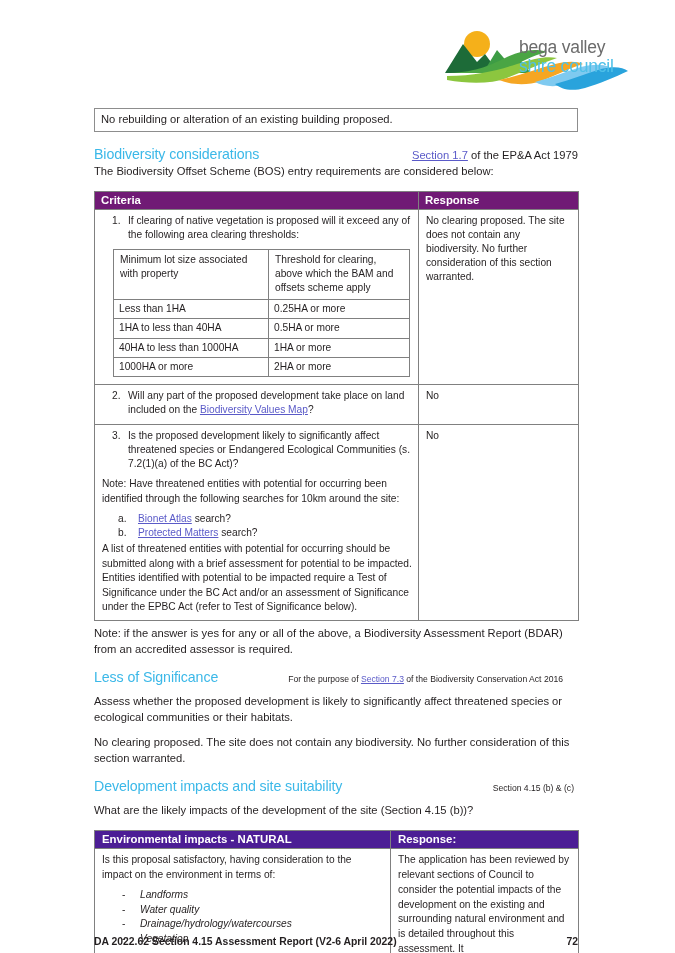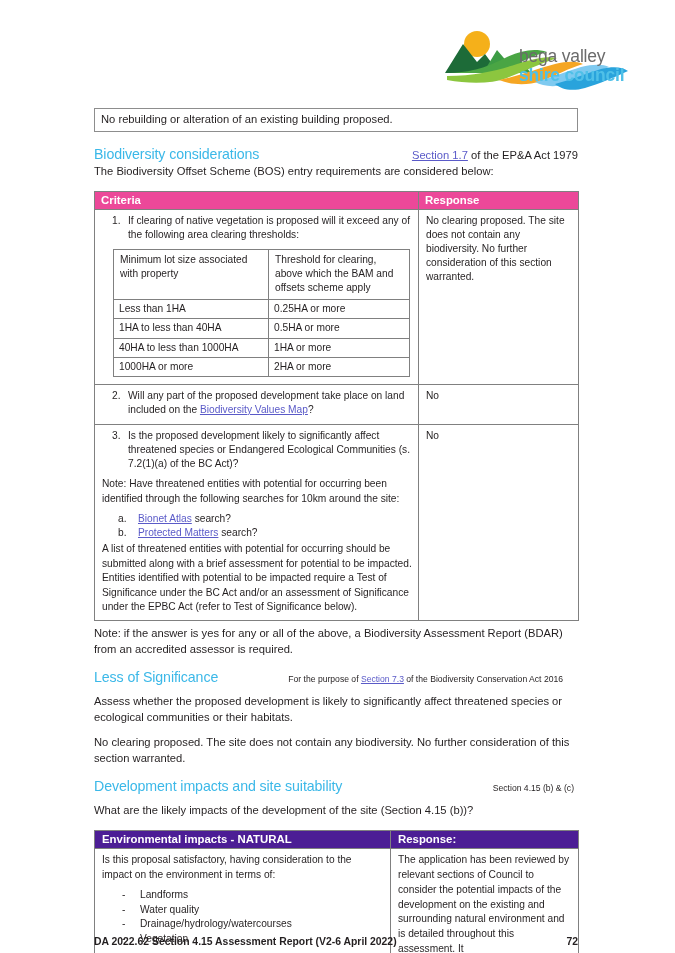--- a/index.html
+++ b/index.html
@@ -27,33 +27,33 @@
     position: absolute;
     top: 26px;
     left: 443px;
     width: 190px;
     height: 72px;
   }
   .logo-wrap svg { display: block; }
   .logo-text {
     position: absolute;
     left: 76px;
-    top: 21px;
+    top: 12px;
     line-height: 1.08;
     letter-spacing: -0.2px;
   }
   .logo-line1 {
     font-size: 17.5px;
     color: #6b6b6b;
     font-weight: 400;
   }
   .logo-line2 {
     font-size: 17.5px;
     color: #4fc0e8;
-    font-weight: 700;
+    font-weight: 400;
   }
 
   
   .content {
     position: absolute;
     left: 94px;
     top: 108px;
     width: 484px;
   }
 
@@ -111,21 +111,21 @@
     border-collapse: collapse;
     width: 484px;
     margin-top: 11px;
     table-layout: fixed;
   }
   table.main th, table.main td {
     border: 1px solid #808080;
     vertical-align: top;
   }
   table.main thead th {
-    background: #ec4899;
+    background: #701a75;
     color: #ffffff;
     font-size: 11.4px;
     font-weight: bold;
     text-align: left;
     padding: 2px 6px 3px 6px;
   }
   table.main td {
     padding: 4px 6px 5px 7px;
     font-size: 10.2px;
     line-height: 1.38;
@@ -223,21 +223,21 @@
   }
   .dashitem {
     display: flex;
   }
   .dashitem .dash {
     width: 38px;
     flex: 0 0 38px;
     padding-left: 20px;
     box-sizing: border-box;
   }
-  .dashitem .txt { flex: 1 1 auto; }
+  .dashitem .txt { flex: 1 1 auto; font-style: italic; }
   .dash-list { margin-top: 5px; }
 
   
   .footer {
     position: absolute;
     left: 94px;
     top: 936px;
     width: 484px;
     display: flex;
     align-items: baseline;

